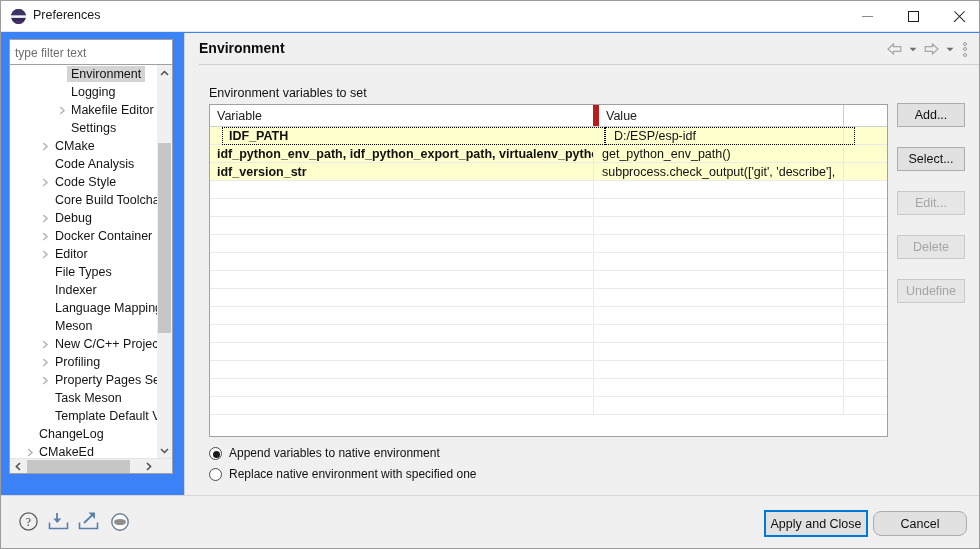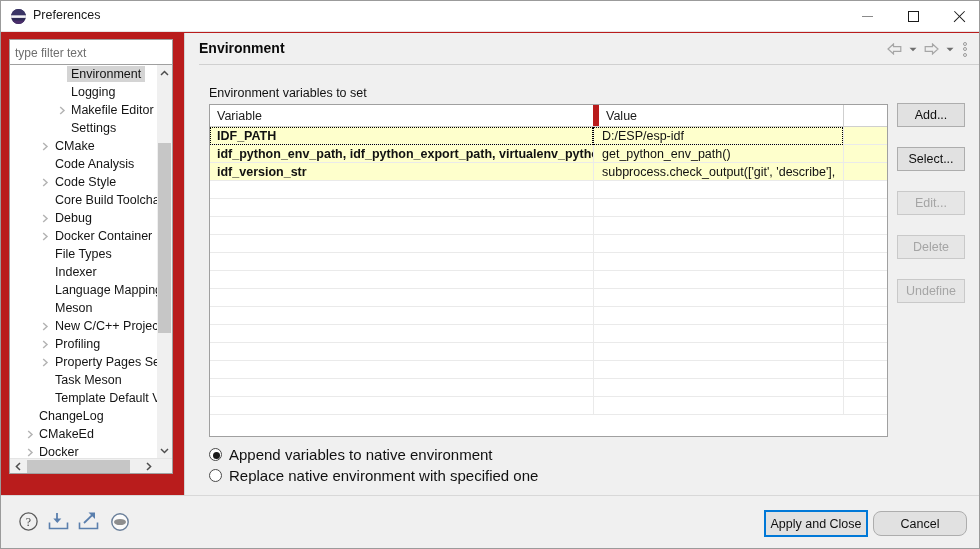--- a/index.html
+++ b/index.html
@@ -8,21 +8,21 @@
     width: 980px; height: 549px;
     overflow: hidden;
     font-family: "Liberation Sans", sans-serif;
     font-size: 12px;
     color: #000;
     background: #f0f0f0;
   }
   .window {
     position: relative;
     width: 980px; height: 549px;
-    background: #b91c1c;
+    background: #3b82f6;
     border: 1px solid #9b9b9b;
     overflow: hidden;
   }
 
   
   .titlebar {
     position: absolute; left: 0; top: 0;
     width: 978px; height: 31px;
     background: #ffffff;
     border-bottom: 1px solid #e6e6e6;
@@ -222,21 +222,21 @@
   .th-val { left: 383px; width: 250px; border-left: 6px solid #b91c1c; }
   .th-x   { left: 633px; width: 45px; border-left: 1px solid #cfcfcf; }
 
   .tbl-body { position: absolute; left: 0; top: 22px; width: 679px; height: 310px; }
   .trow {
     position: relative; height: 18px; width: 679px;
     border-bottom: 1px solid #eaeaea;
   }
   .trow.filled { background: #feffcc; }
   .trow.focused .cell-var, .trow.focused .cell-val {
-    outline: 1.2px dotted #000; outline-offset: -1px;
+    outline: 1.2px dotted #000; outline-offset: -1px; margin-left: 12px;
   }
   .trow .cell {
     position: absolute; top: 0; height: 18px;
     display: flex; align-items: center;
     font-size: 12.5px; white-space: nowrap; overflow: hidden;
   }
   .cell-var { left: 0; width: 383px; padding-left: 7px; font-weight: bold; color: #111; }
   .cell-val { left: 383px; width: 250px; padding-left: 8px; color: #111;
               border-left: 1px solid #eaeaea; }
   .cell-x   { left: 633px; width: 46px; border-left: 1px solid #eaeaea; }
@@ -257,21 +257,21 @@
   }
   .btn.disabled { color: #a5a5a5; border-color: #c9c9c9; background: #e6e6e6; }
   .side-buttons .btn {
     display: block; width: 68px; height: 24px; margin-bottom: 5px; margin-top: 20px;
   }
 
   
   .radio-row {
     position: absolute; left: 24px;
     display: flex; align-items: center;
-    font-size: 15px; color: #111;
+    font-size: 12px; color: #111;
     cursor: default;
   }
   .radio-row.r1 { top: 413px; }
   .radio-row.r2 { top: 434px; }
   .radio-mark {
     width: 13px; height: 13px; border-radius: 50%;
     border: 1px solid #4a4a4a; background: #fff;
     margin-right: 7px; position: relative; flex: 0 0 auto;
   }
   .radio-mark.on::after {
@@ -395,20 +395,28 @@
           </span>
           <span class="lbl">Debug</span>
         </div>
         <div class="tree-item lvl1">
           <span class="twisty">
             <svg width="7" height="9" viewBox="0 0 7 9">
               <path d="M1.2 1 L5 4.5 L1.2 8" stroke="#b4b4b4" stroke-width="1.5" fill="none"></path>
             </svg>
           </span>
           <span class="lbl">Docker Container</span>
+        </div>
+        <div class="tree-item lvl1">
+          <span class="twisty">
+            <svg width="7" height="9" viewBox="0 0 7 9">
+              <path d="M1.2 1 L5 4.5 L1.2 8" stroke="#b4b4b4" stroke-width="1.5" fill="none"></path>
+            </svg>
+          </span>
+          <span class="lbl">Editor</span>
         </div>
         <div class="tree-item lvl1">
           <span class="lbl">File Types</span>
         </div>
         <div class="tree-item lvl1">
           <span class="lbl">Indexer</span>
         </div>
         <div class="tree-item lvl1">
           <span class="lbl">Language Mappings</span>
         </div>

